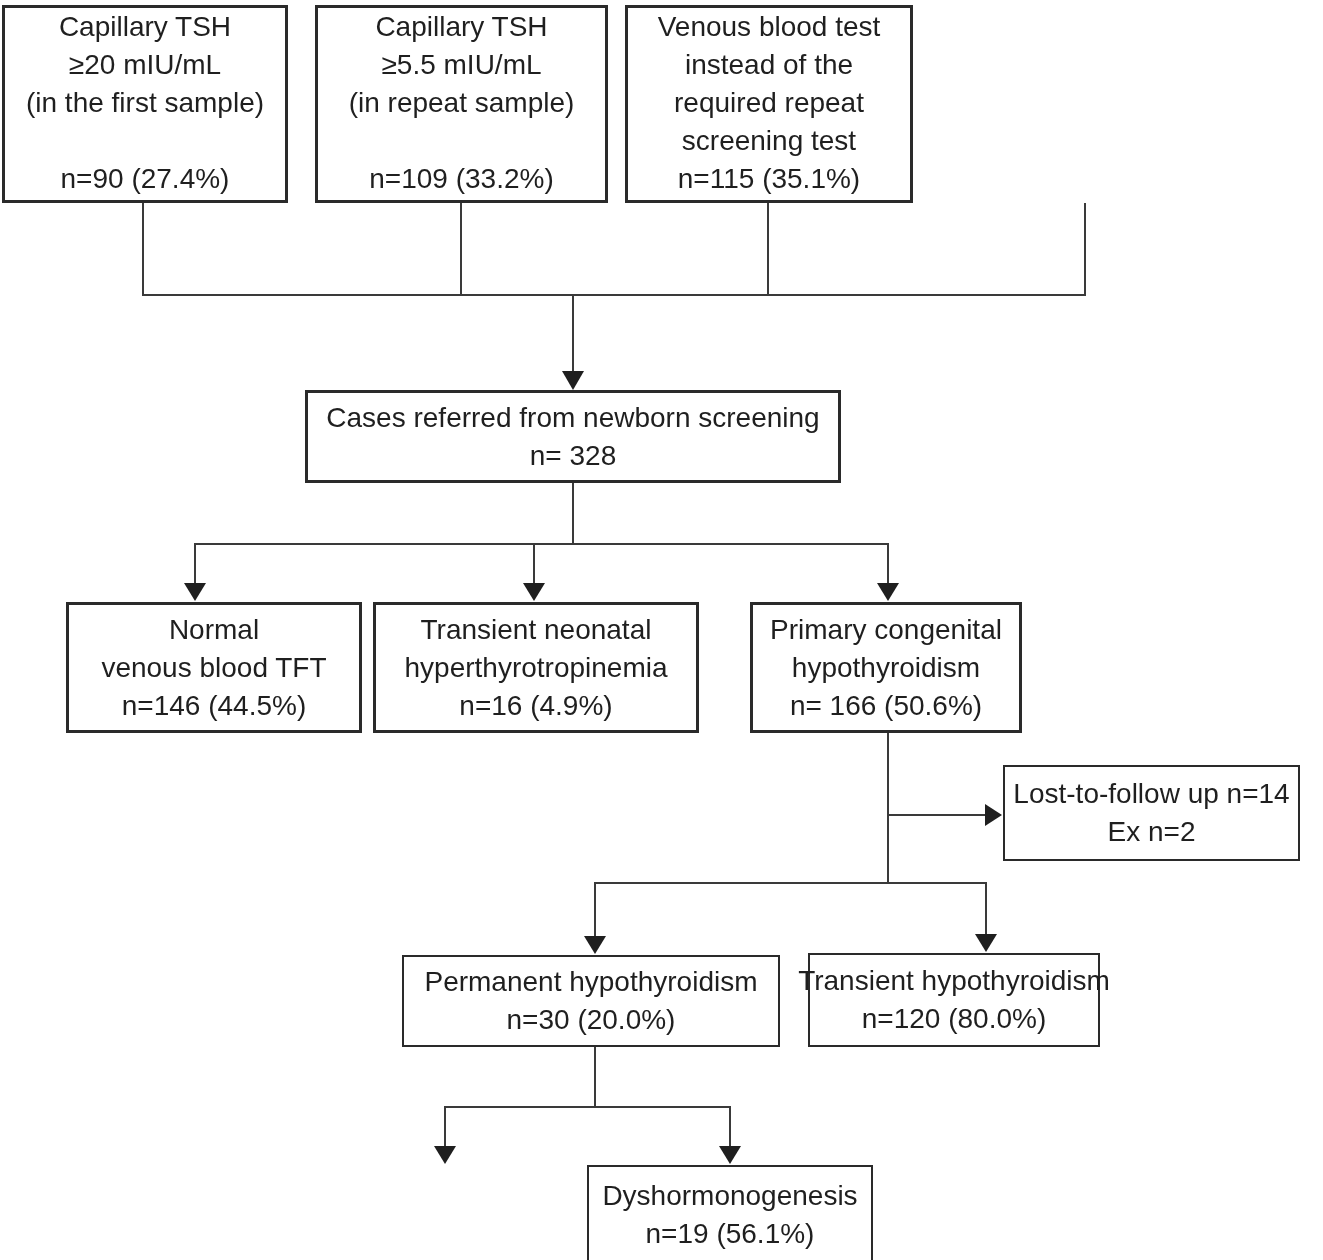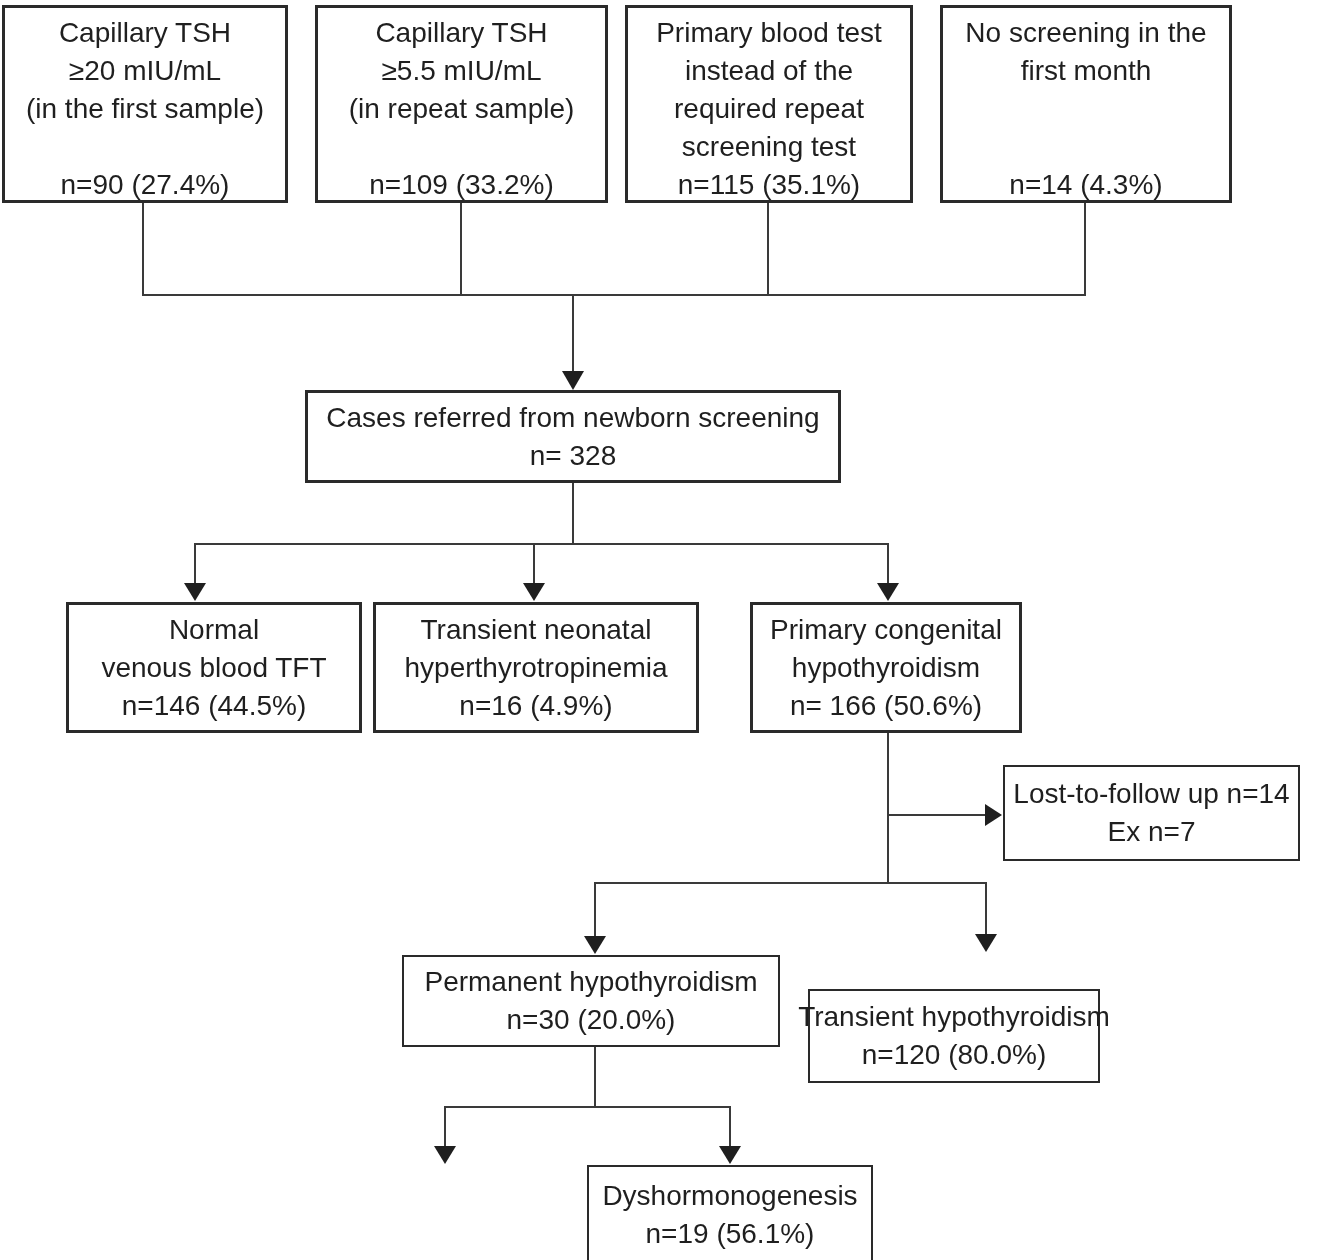--- a/index.html
+++ b/index.html
@@ -13,21 +13,21 @@
   }
   .connectors{position:absolute;left:0;top:0;width:1323px;height:1260px;z-index:0;}
   .connectors line{stroke:var(--line);stroke-width:2;}
   .connectors polygon{fill:var(--text);}
   .node{
     position:absolute; box-sizing:border-box; background:var(--bg);
     border:3px solid var(--border); text-align:center; z-index:1;
   }
   .node.thin{border-width:2px;}
   .node .row{height:38px;line-height:38px;white-space:nowrap;}
-  .t1{padding-top:6px;}
+  .t1{}
   .vcenter{display:flex;flex-direction:column;justify-content:center;align-items:center;}
 </style>
 </head>
 <body>
 
 <div class="canvas">
 
   <svg class="connectors" viewBox="0 0 1323 1260" xmlns="http://www.w3.org/2000/svg">
 
     <g>
@@ -88,34 +88,27 @@
 
   <div class="node t1" style="left:315px;top:5px;width:293px;height:198px">
     <div class="row">Capillary TSH</div>
     <div class="row">≥5.5 mIU/mL</div>
     <div class="row">(in repeat sample)</div>
     <div class="row"></div>
     <div class="row">n=109 (33.2%)</div>
   </div>
 
   <div class="node t1" style="left:625px;top:5px;width:288px;height:198px">
-    <div class="row">Primary blood test</div>
+    <div class="row">Venous blood test</div>
     <div class="row">instead of the</div>
     <div class="row">required repeat</div>
     <div class="row">screening test</div>
     <div class="row">n=115 (35.1%)</div>
   </div>
 
-  <div class="node t1" style="left:940px;top:5px;width:292px;height:198px">
-    <div class="row">No screening in the</div>
-    <div class="row">first month</div>
-    <div class="row"></div>
-    <div class="row"></div>
-    <div class="row">n=14 (4.3%)</div>
-  </div>
 
   <div class="node vcenter" style="left:305px;top:390px;width:536px;height:93px">
     <div class="row">Cases referred from newborn screening</div>
     <div class="row">n= 328</div>
   </div>
 
   <div class="node vcenter" style="left:66px;top:602px;width:296px;height:131px">
     <div class="row">Normal</div>
     <div class="row">venous blood TFT</div>
     <div class="row">n=146 (44.5%)</div>
@@ -128,29 +121,29 @@
   </div>
 
   <div class="node vcenter" style="left:750px;top:602px;width:272px;height:131px">
     <div class="row">Primary congenital</div>
     <div class="row">hypothyroidism</div>
     <div class="row">n= 166 (50.6%)</div>
   </div>
 
   <div class="node vcenter thin" style="left:1003px;top:765px;width:297px;height:96px">
     <div class="row">Lost-to-follow up n=14</div>
-    <div class="row">Ex n=7</div>
+    <div class="row">Ex n=2</div>
   </div>
 
   <div class="node vcenter thin" style="left:402px;top:955px;width:378px;height:92px">
     <div class="row">Permanent hypothyroidism</div>
     <div class="row">n=30 (20.0%)</div>
   </div>
 
-  <div class="node vcenter thin" style="left:808px;top:989px;width:292px;height:94px">
+  <div class="node vcenter thin" style="left:808px;top:953px;width:292px;height:94px">
     <div class="row">Transient hypothyroidism</div>
     <div class="row">n=120 (80.0%)</div>
   </div>
 
 
   <div class="node vcenter thin" style="left:587px;top:1165px;width:286px;height:99px">
     <div class="row">Dyshormonogenesis</div>
     <div class="row">n=19 (56.1%)</div>
   </div>
 

